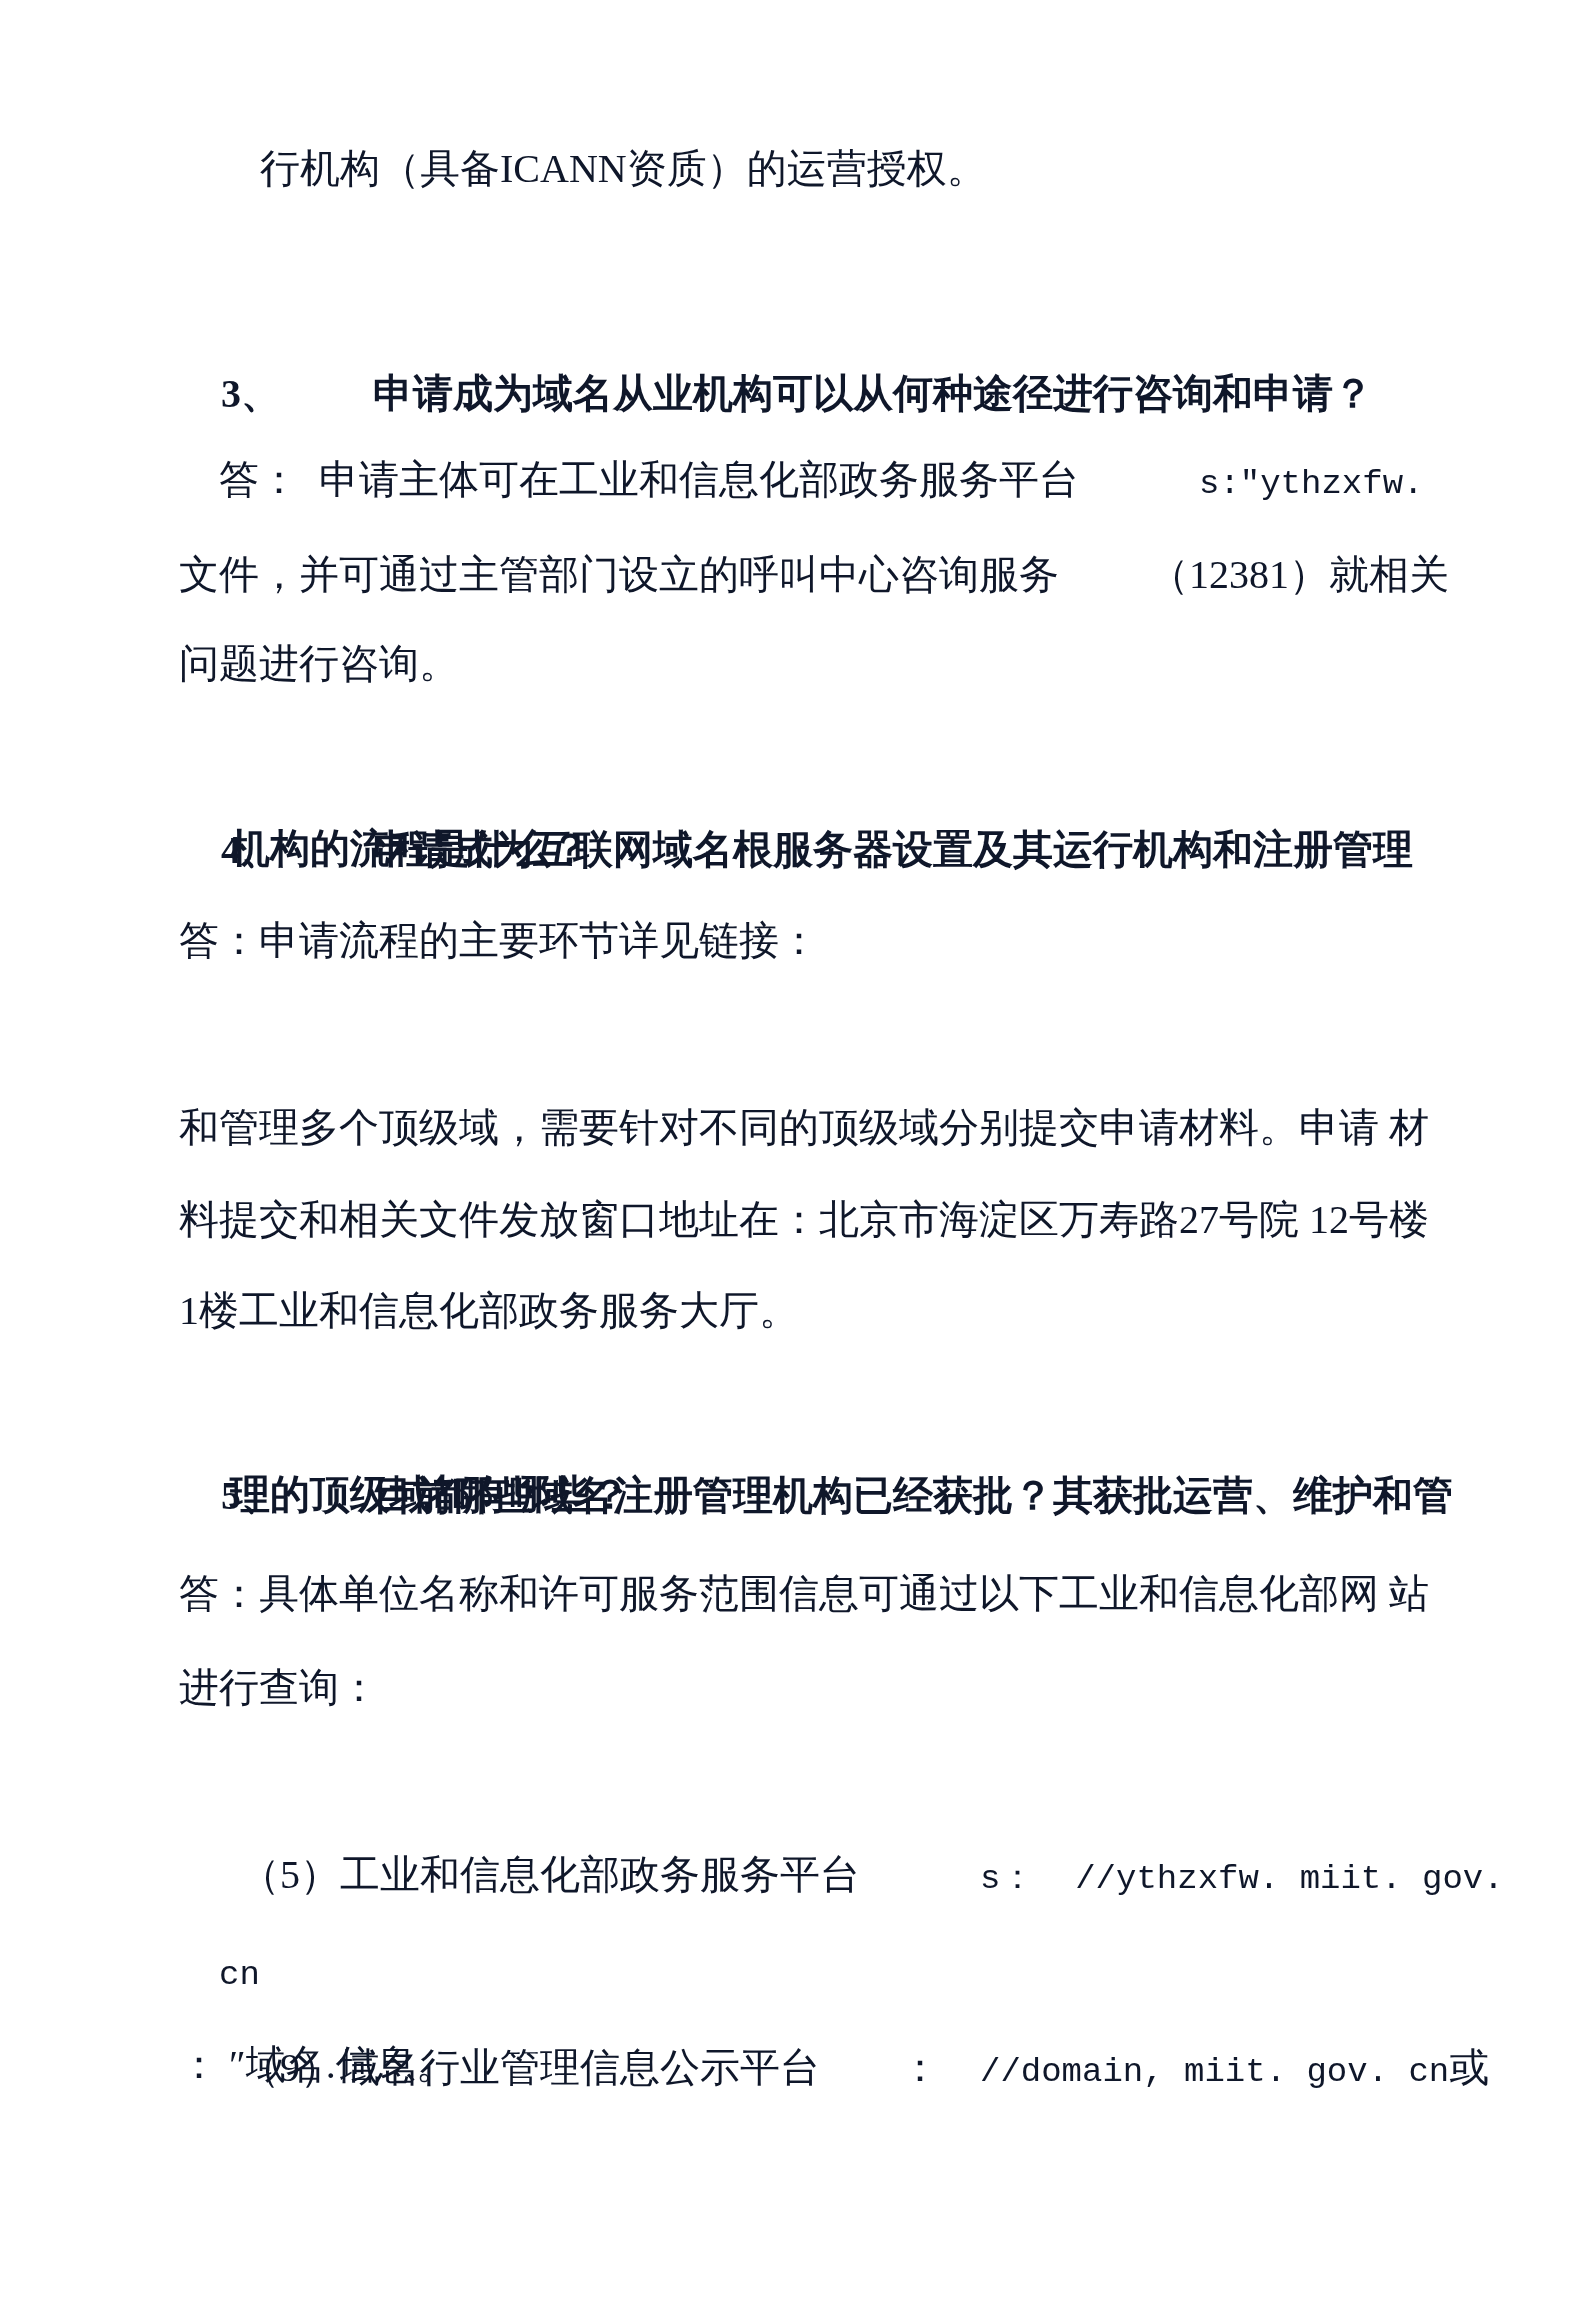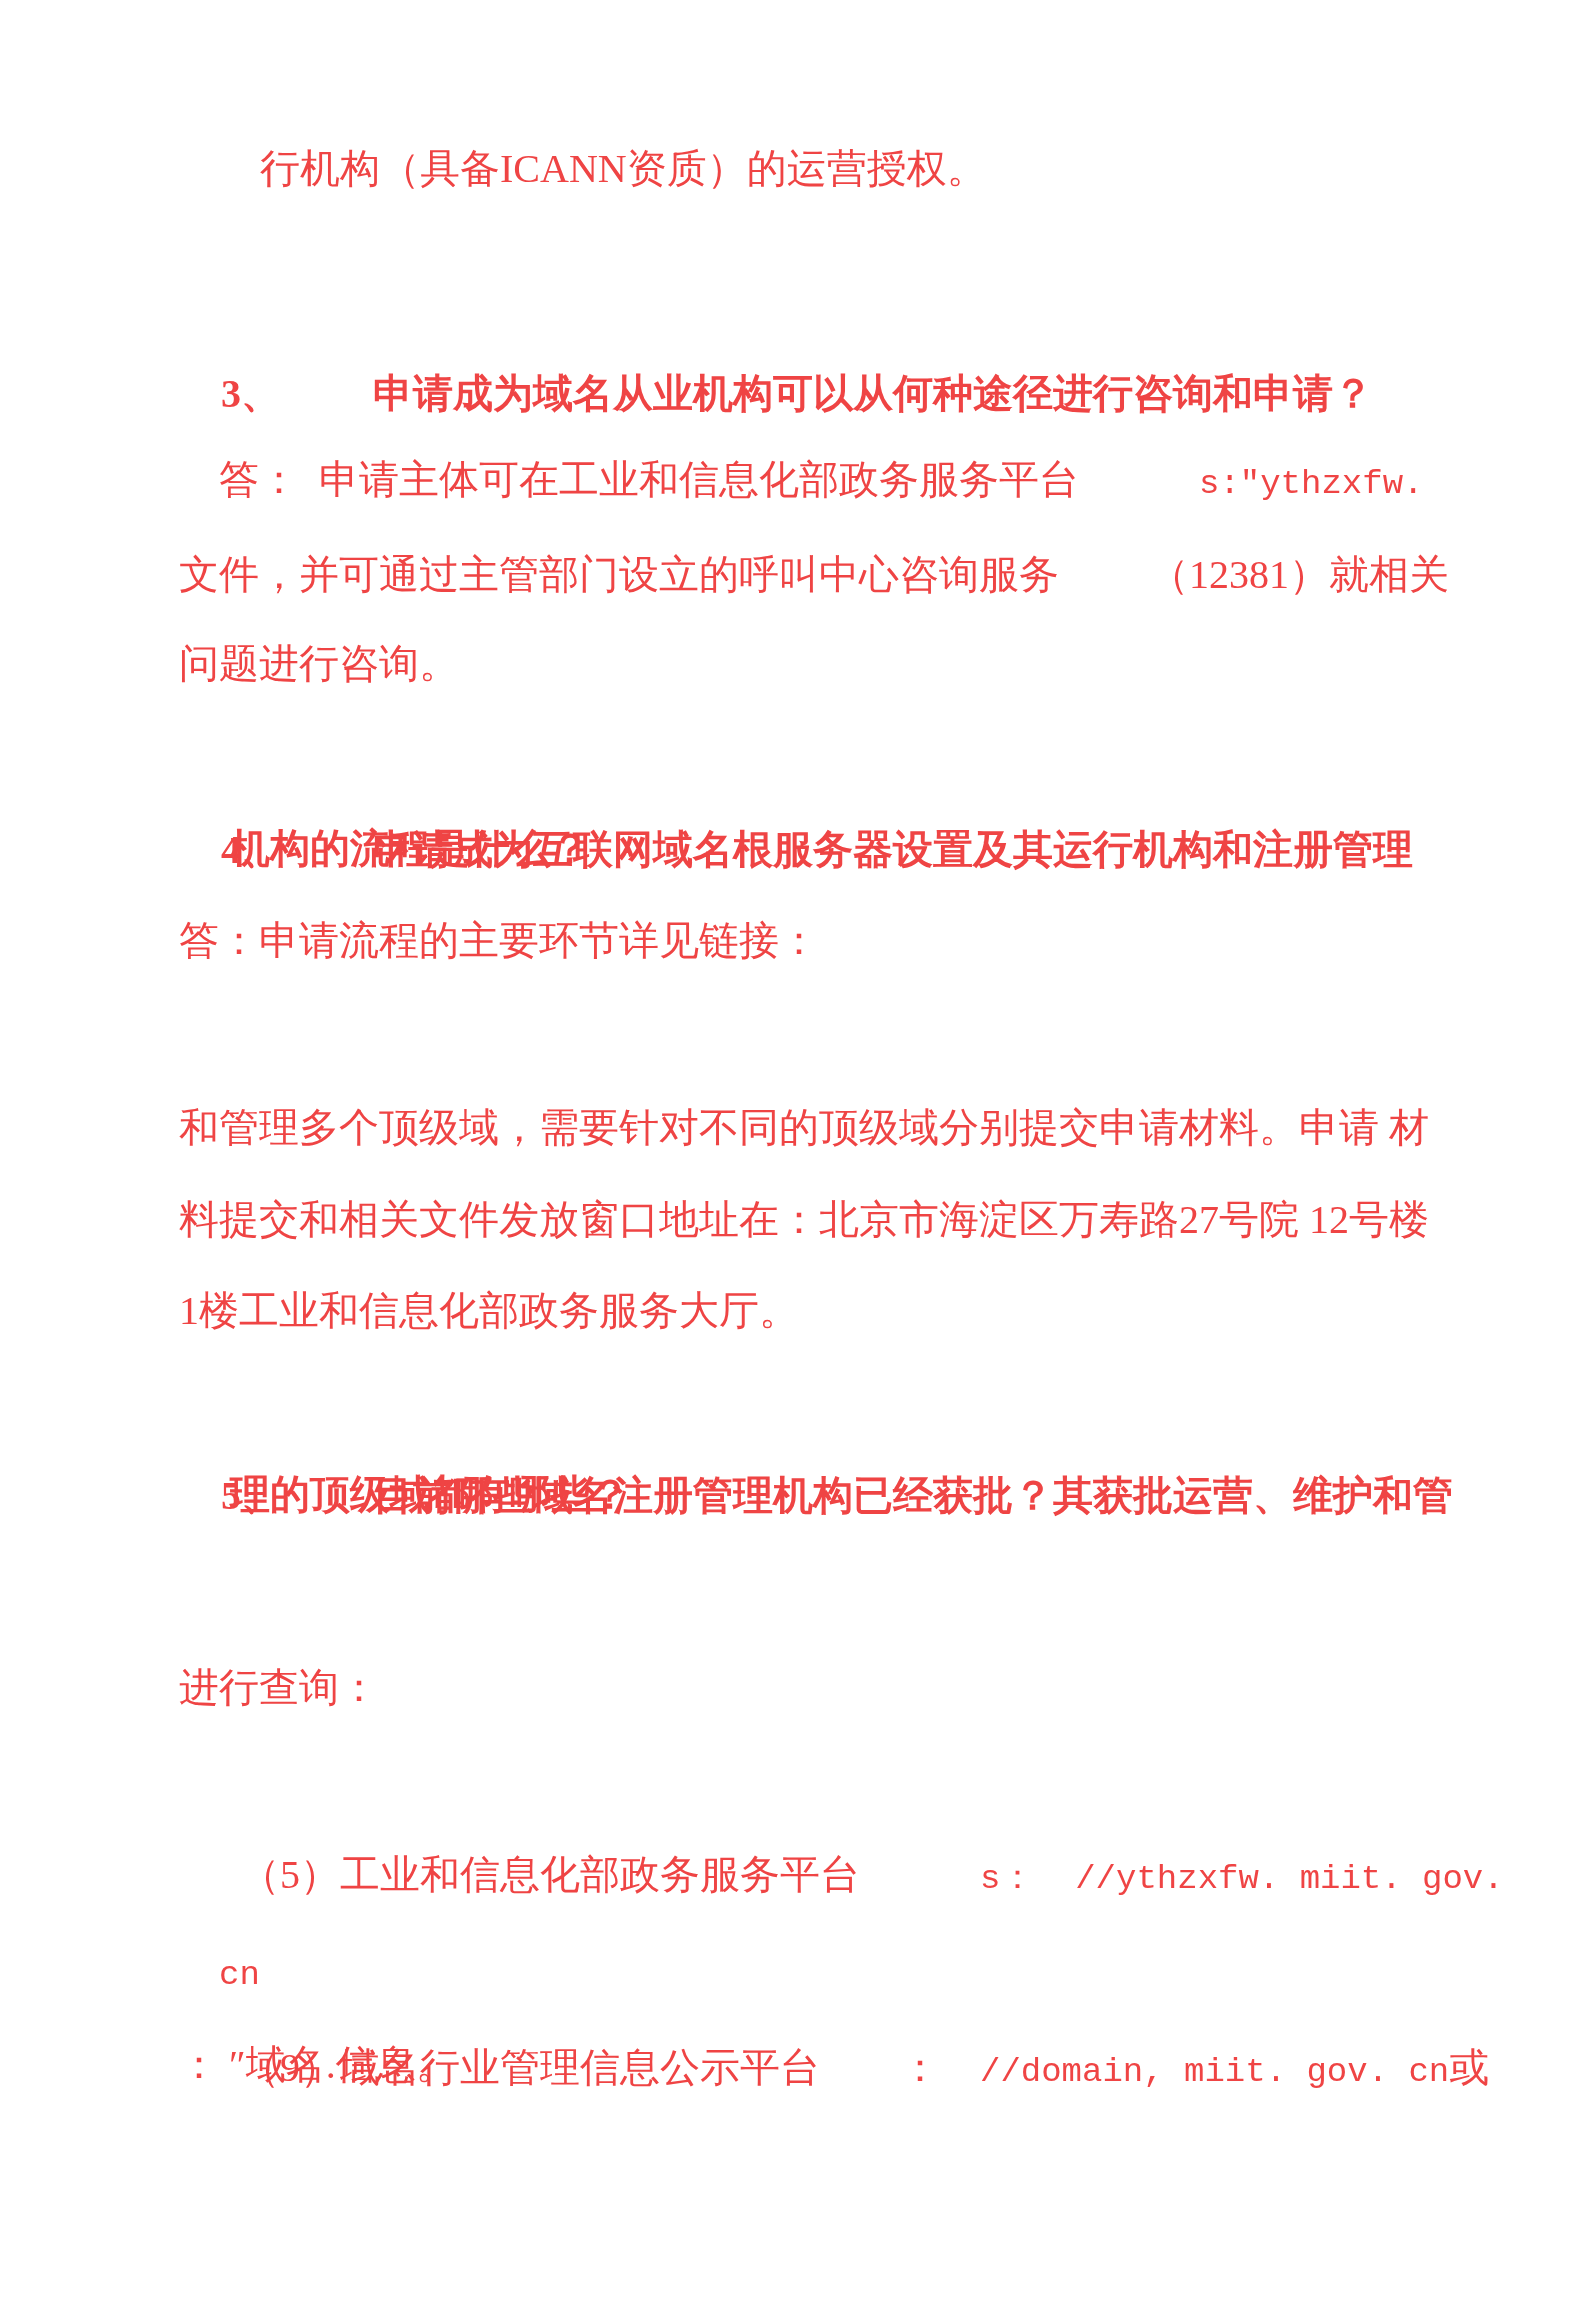--- a/index.html
+++ b/index.html
@@ -15,21 +15,21 @@
     overflow: hidden;
     font-family: "Liberation Serif", serif;
     color: #000000;
   }
   .line {
     position: absolute;
     height: 93px;
     line-height: 93px;
     font-size: 40px;
     white-space: pre;
-    color: #ef4444;
+    color: #0f172a;
   }
   .heading {
     font-weight: 700;
   }
   .heading .hnum {
     font-family: "Liberation Serif", serif;
   }
   .heading .htext {
     margin-left: 92px;
   }
@@ -76,20 +76,21 @@
   <div class="line" style="top:1173px; left:179px">料提交和相关文件发放窗口地址在：北京市海淀区万寿路27号院 12号楼</div>
 
   <div class="line" style="top:1264px; left:179px">1楼工业和信息化部政务服务大厅。</div>
 
   <div class="line heading" style="top:1356px; left:181px">
     <span class="hnum">5、</span><span class="htext">目前哪些域名注册管理机构已经获批？其获批运营、维护和管</span>
   </div>
 
   <div class="line heading" style="top:1448px; left:230px">理的顶级域都有哪些？</div>
 
+  <div class="line" style="top:1547px; left:179px">答：具体单位名称和许可服务范围信息可通过以下工业和信息化部网 站</div>
 
   <div class="line" style="top:1641px; left:179px">进行查询：</div>
 
   <div class="line" style="top:1735px; left:200px">
     <span>（5）工业和信息化部政务服务平台　　　</span><span class="lat">s：  //ythzxfw. miit. gov.</span>
   </div>
 
   <div class="line" style="top:1831px; left:179px">
     <span class="lat">cn</span>
   </div>

